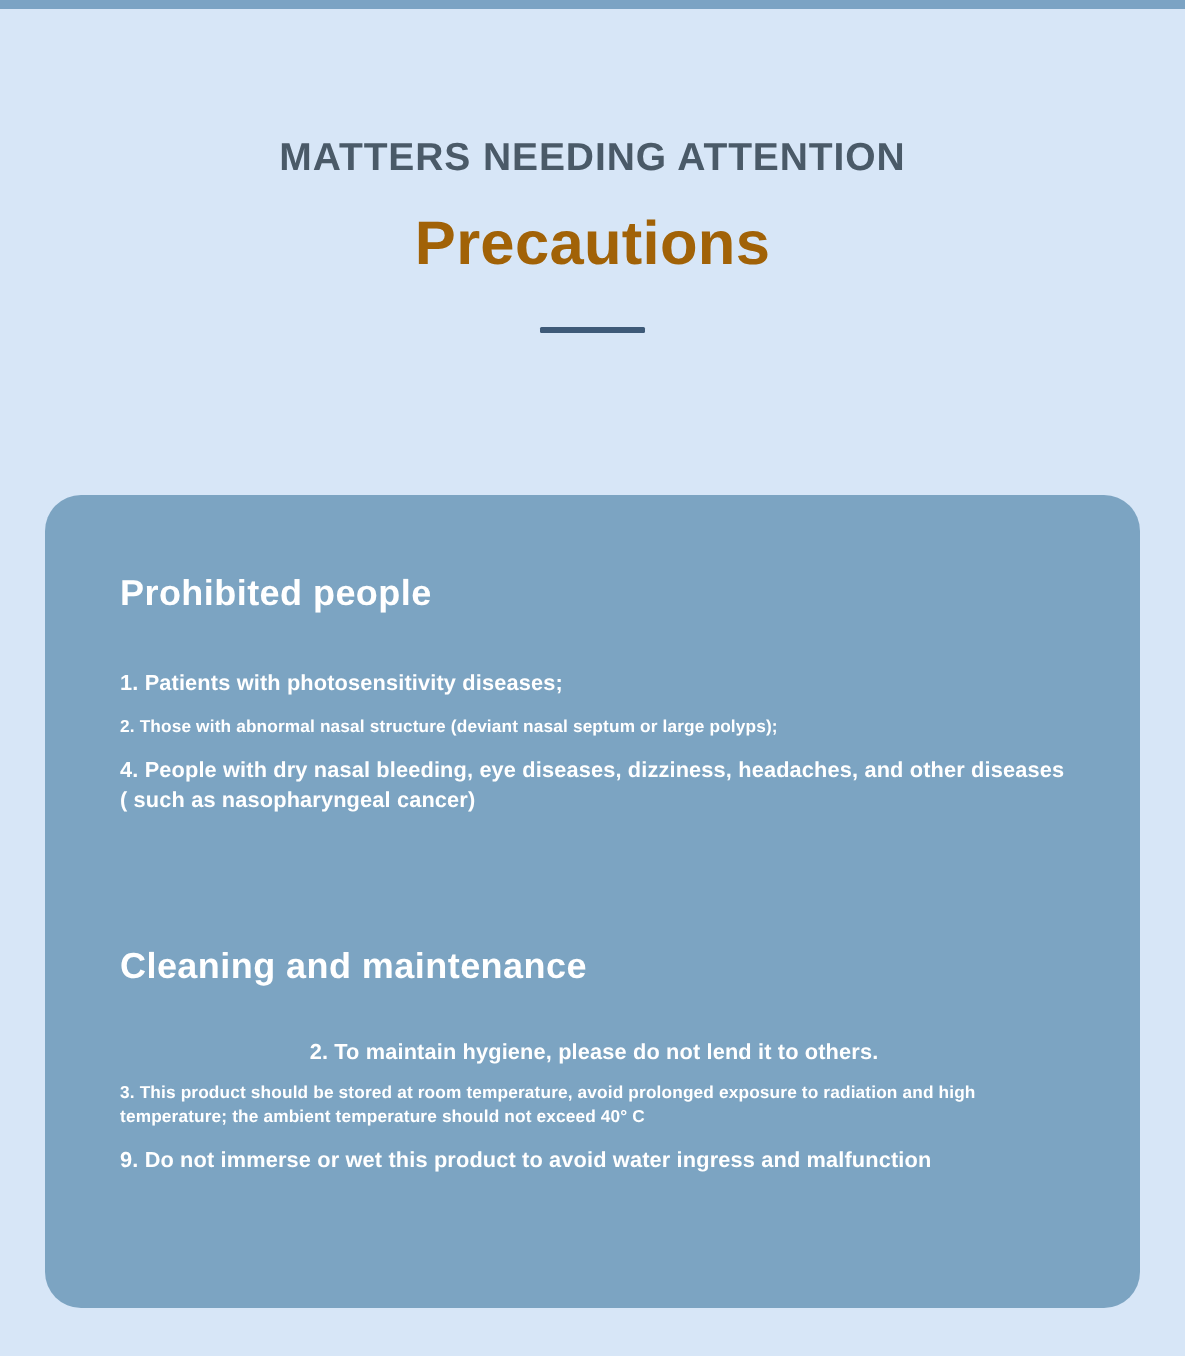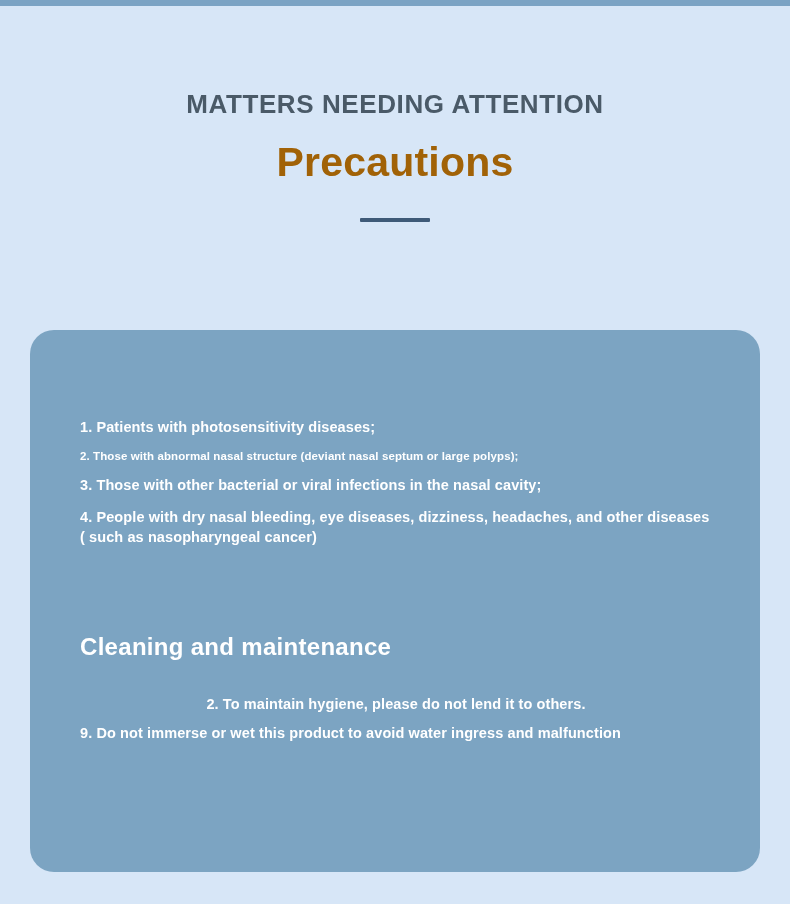--- a/index.html
+++ b/index.html
@@ -110,28 +110,29 @@
 <div class="top-strip"></div>
 
 <div class="header">
   <div class="eyebrow">MATTERS NEEDING ATTENTION</div>
   <div class="main-title">Precautions</div>
   <div class="divider"></div>
 </div>
 
 <div class="card">
 
+  <div class="section-title">Prohibited people</div>
 
   <ul class="items first">
     <li class="item size-md">1. Patients with photosensitivity diseases;</li>
     <li class="item size-sm">2. Those with abnormal nasal structure (deviant nasal septum or large polyps);</li>
-    <li class="item size-md">3. Those with other bacterial or viral infections in the nasal cavity;</li>
     <li class="item size-md">4. People with dry nasal bleeding, eye diseases, dizziness, headaches, and other diseases ( such as nasopharyngeal cancer)</li>
   </ul>
 
   <div class="section-title second">Cleaning and maintenance</div>
 
   <ul class="items second">
     <li class="item size-md tight">2. To maintain hygiene, please do not lend it to others.</li>
+    <li class="item size-sm gap-top">3. This product should be stored at room temperature, avoid prolonged exposure to radiation and high temperature; the ambient temperature should not exceed 40° C</li>
     <li class="item size-md">9. Do not immerse or wet this product to avoid water ingress and malfunction</li>
   </ul>
 
 </div>
 
 </body></html>

